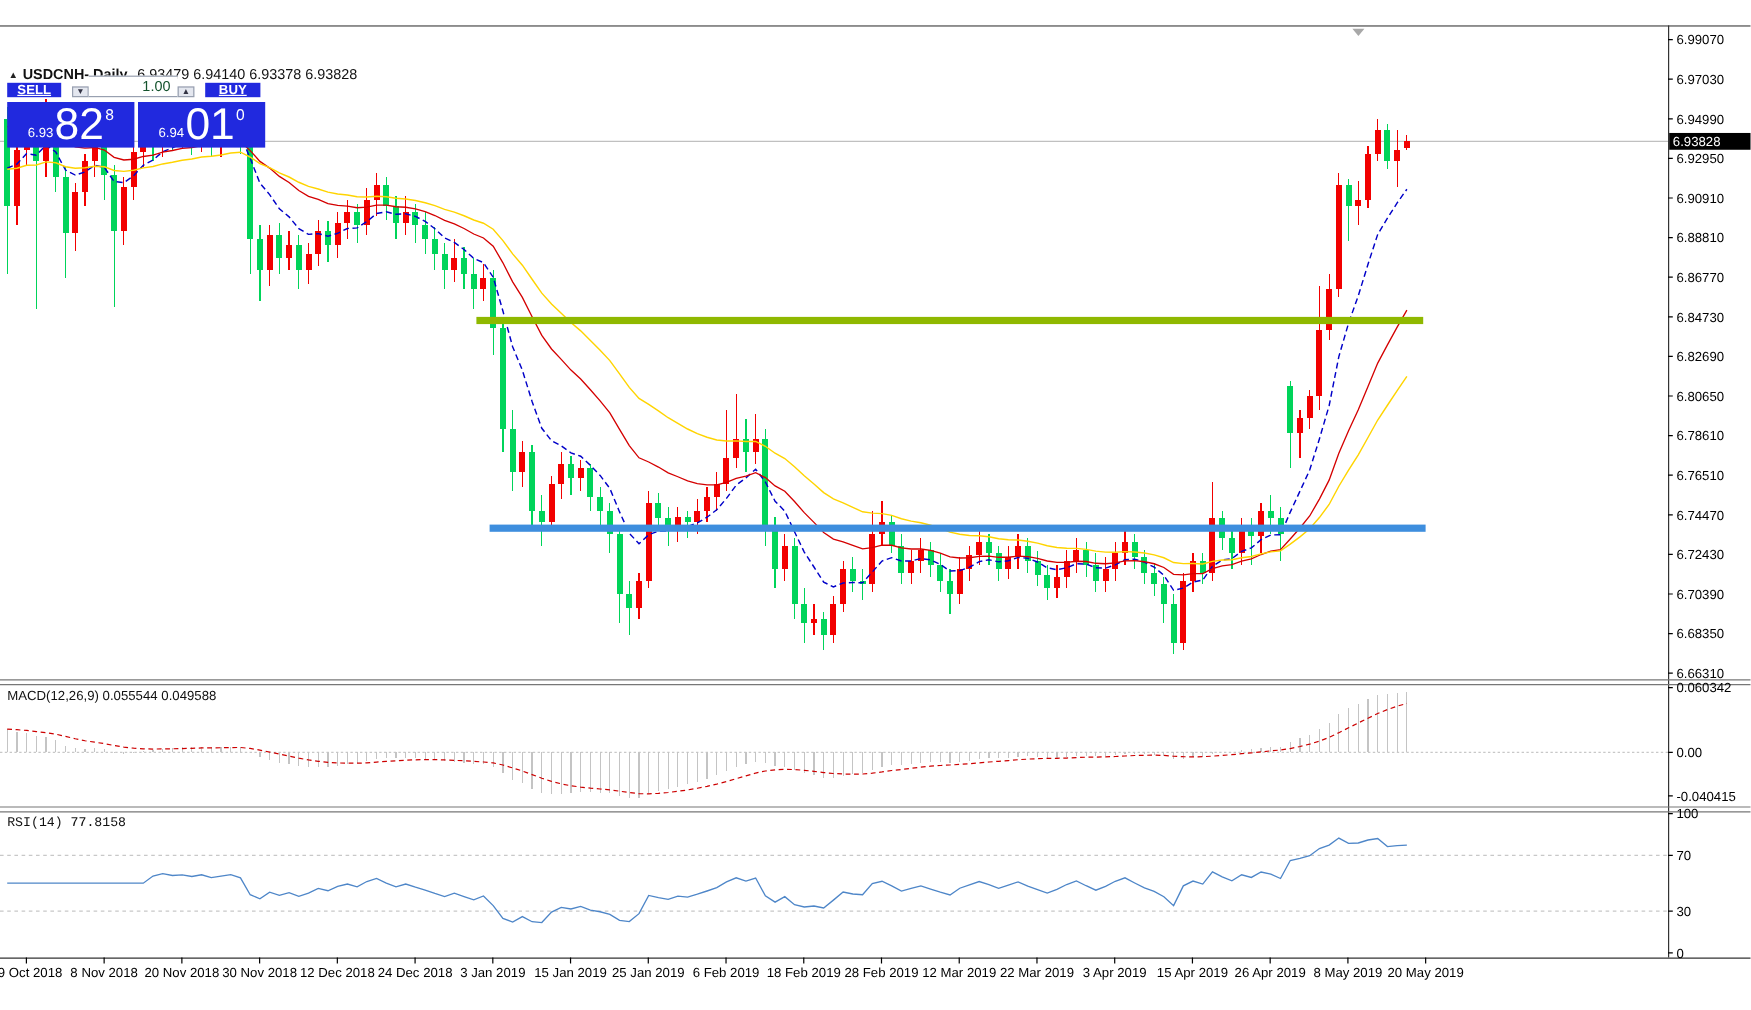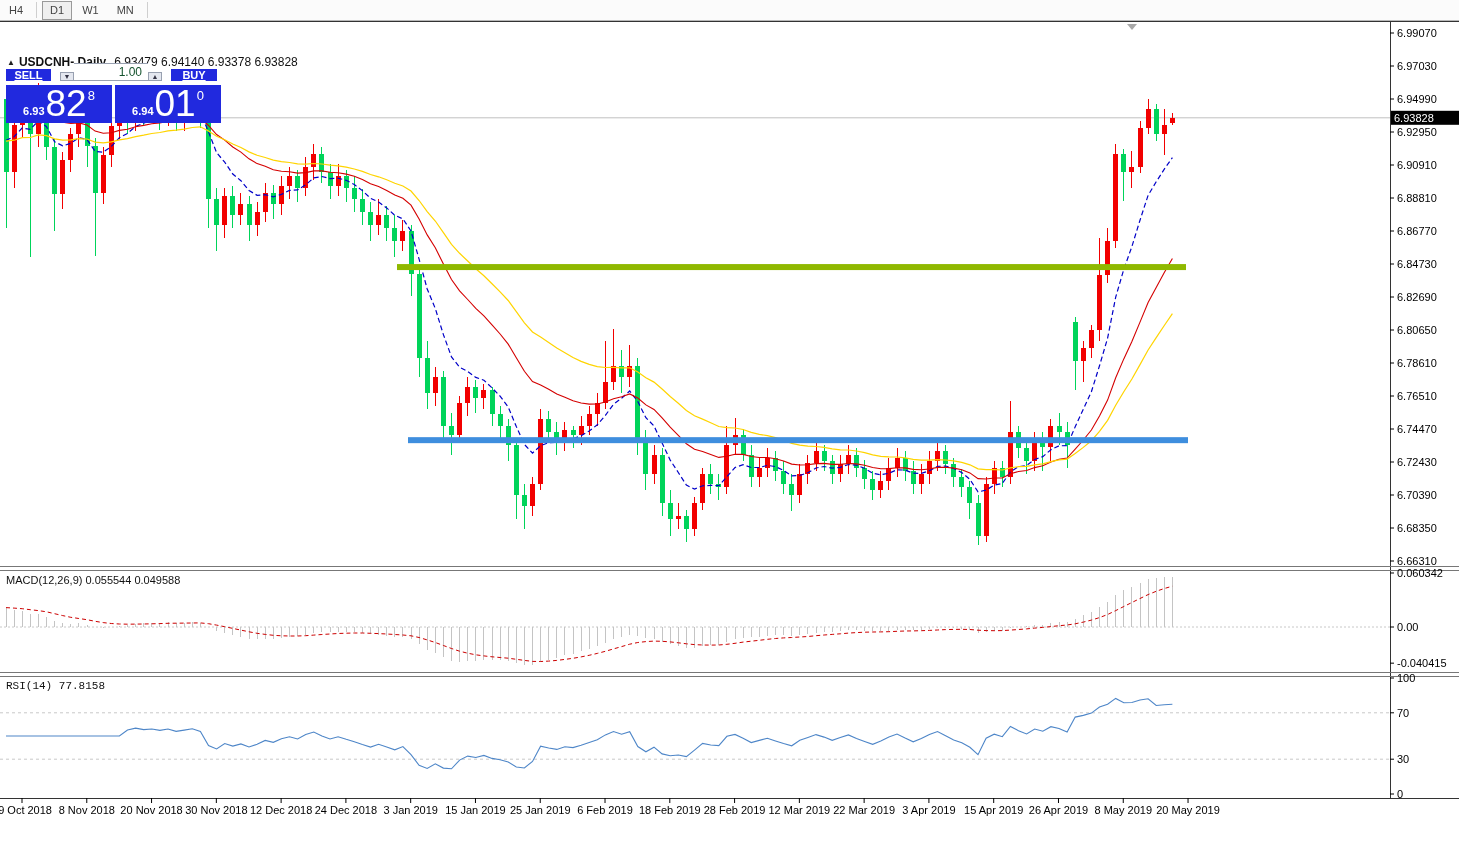--- a/index.html
+++ b/index.html
@@ -31,21 +31,21 @@
   #buy-btn{width:46px;margin-left:9px;}
   .spin{width:14px;background:#e4e7ef;border:1px solid #98a0b0;display:flex;align-items:center;
     justify-content:center;font-size:7px;color:#334;cursor:pointer;box-sizing:border-box;}
   #spin-down{margin-left:9px;}
   #vol-field{width:74px;background:#fff;border:1px solid #98a0b0;border-left:none;border-right:none;
     font-size:12px;color:#14532d;text-align:right;padding-right:6px;line-height:16px;box-sizing:border-box;}
   .tp-row2{display:flex;margin-top:4px;}
   .price-box{width:106px;height:38px;background:#2129de;color:#fff;display:flex;align-items:center;
     justify-content:center;cursor:pointer;}
   .price-box + .price-box{margin-left:3px;}
-  .pb-prefix{font-size:11px;font-weight:bold;align-self:flex-end;margin-bottom:6px;}
+  .pb-prefix{font-size:11px;font-weight:normal;align-self:flex-end;margin-bottom:6px;}
   .pb-big{font-size:37px;font-weight:400;line-height:34px;margin:0 1px;}
   .pb-sup{font-size:13px;align-self:flex-start;margin-top:3px;}
 
   
   .ind-label{position:absolute;left:6px;font-size:11px;color:#111;z-index:4;white-space:nowrap;}
   #macd-label{top:553px;}
   #rsi-label{top:659px;font-family:Liberation Mono, monospace;}
 
   
   #shift-marker{position:absolute;left:1127px;top:3px;width:0;height:0;z-index:4;
@@ -61,28 +61,20 @@
   #tab-arrows{margin-left:auto;display:flex;align-items:center;padding-right:8px;}
   .tab-arrow{width:0;height:0;border-top:5px solid transparent;border-bottom:5px solid transparent;cursor:pointer;}
   #tab-arrow-left{border-right:6px solid #909090;margin-right:16px;}
   #tab-arrow-right{border-left:6px solid #909090;}
 </style>
 </head>
 <body>
 
 <div id="app">
 
-  <div id="toolbar">
-      <div class="tf-btn">H4</div>
-      <div class="tf-sep"></div>
-      <div class="tf-btn active">D1</div>
-      <div class="tf-btn">W1</div>
-      <div class="tf-btn">MN</div>
-      <div class="tf-sep"></div>
-    </div>
 
   <div id="chartwin">
     <svg id="chart-svg" width="1459" height="801">
         <defs>
           <clipPath id="mainclip">
             <rect x="0" y="1" width="1390" height="545"></rect>
           </clipPath>
         </defs>
         <line x1="0" y1="0.5" x2="1459" y2="0.5" stroke="#333" stroke-width="1"></line>
         <line x1="1390.5" y1="0" x2="1390.5" y2="777" stroke="#333" stroke-width="1"></line>

